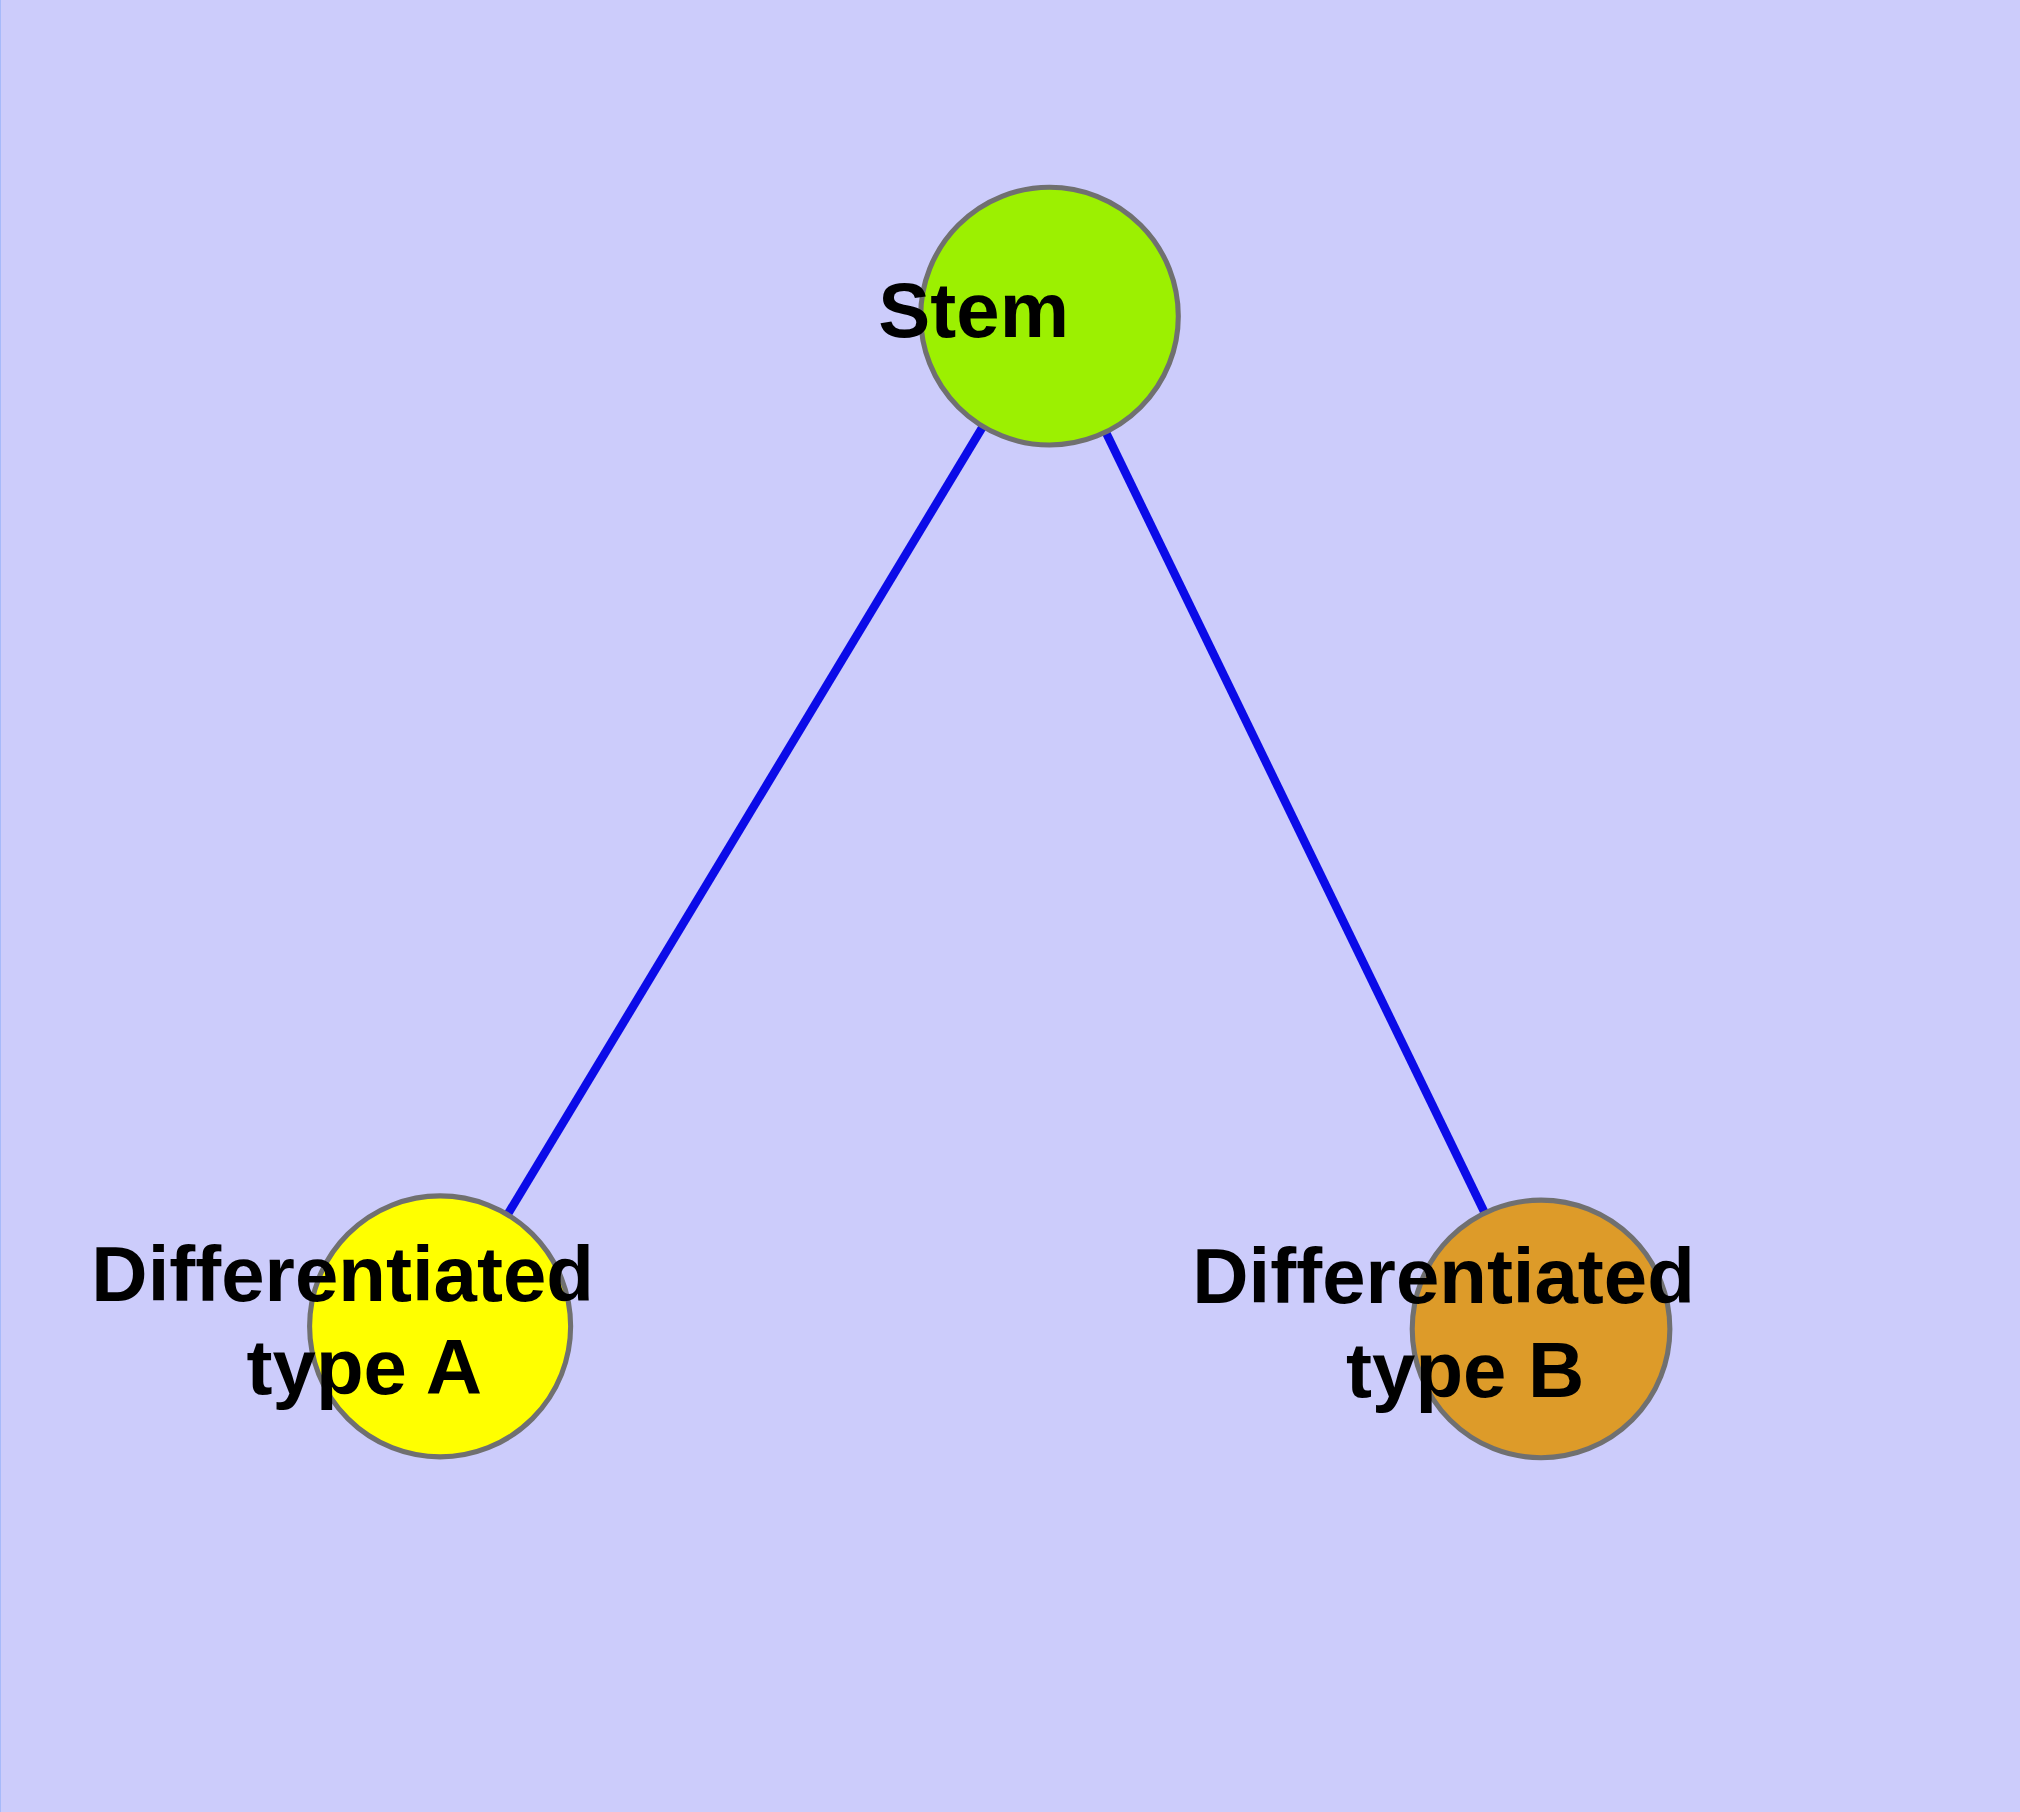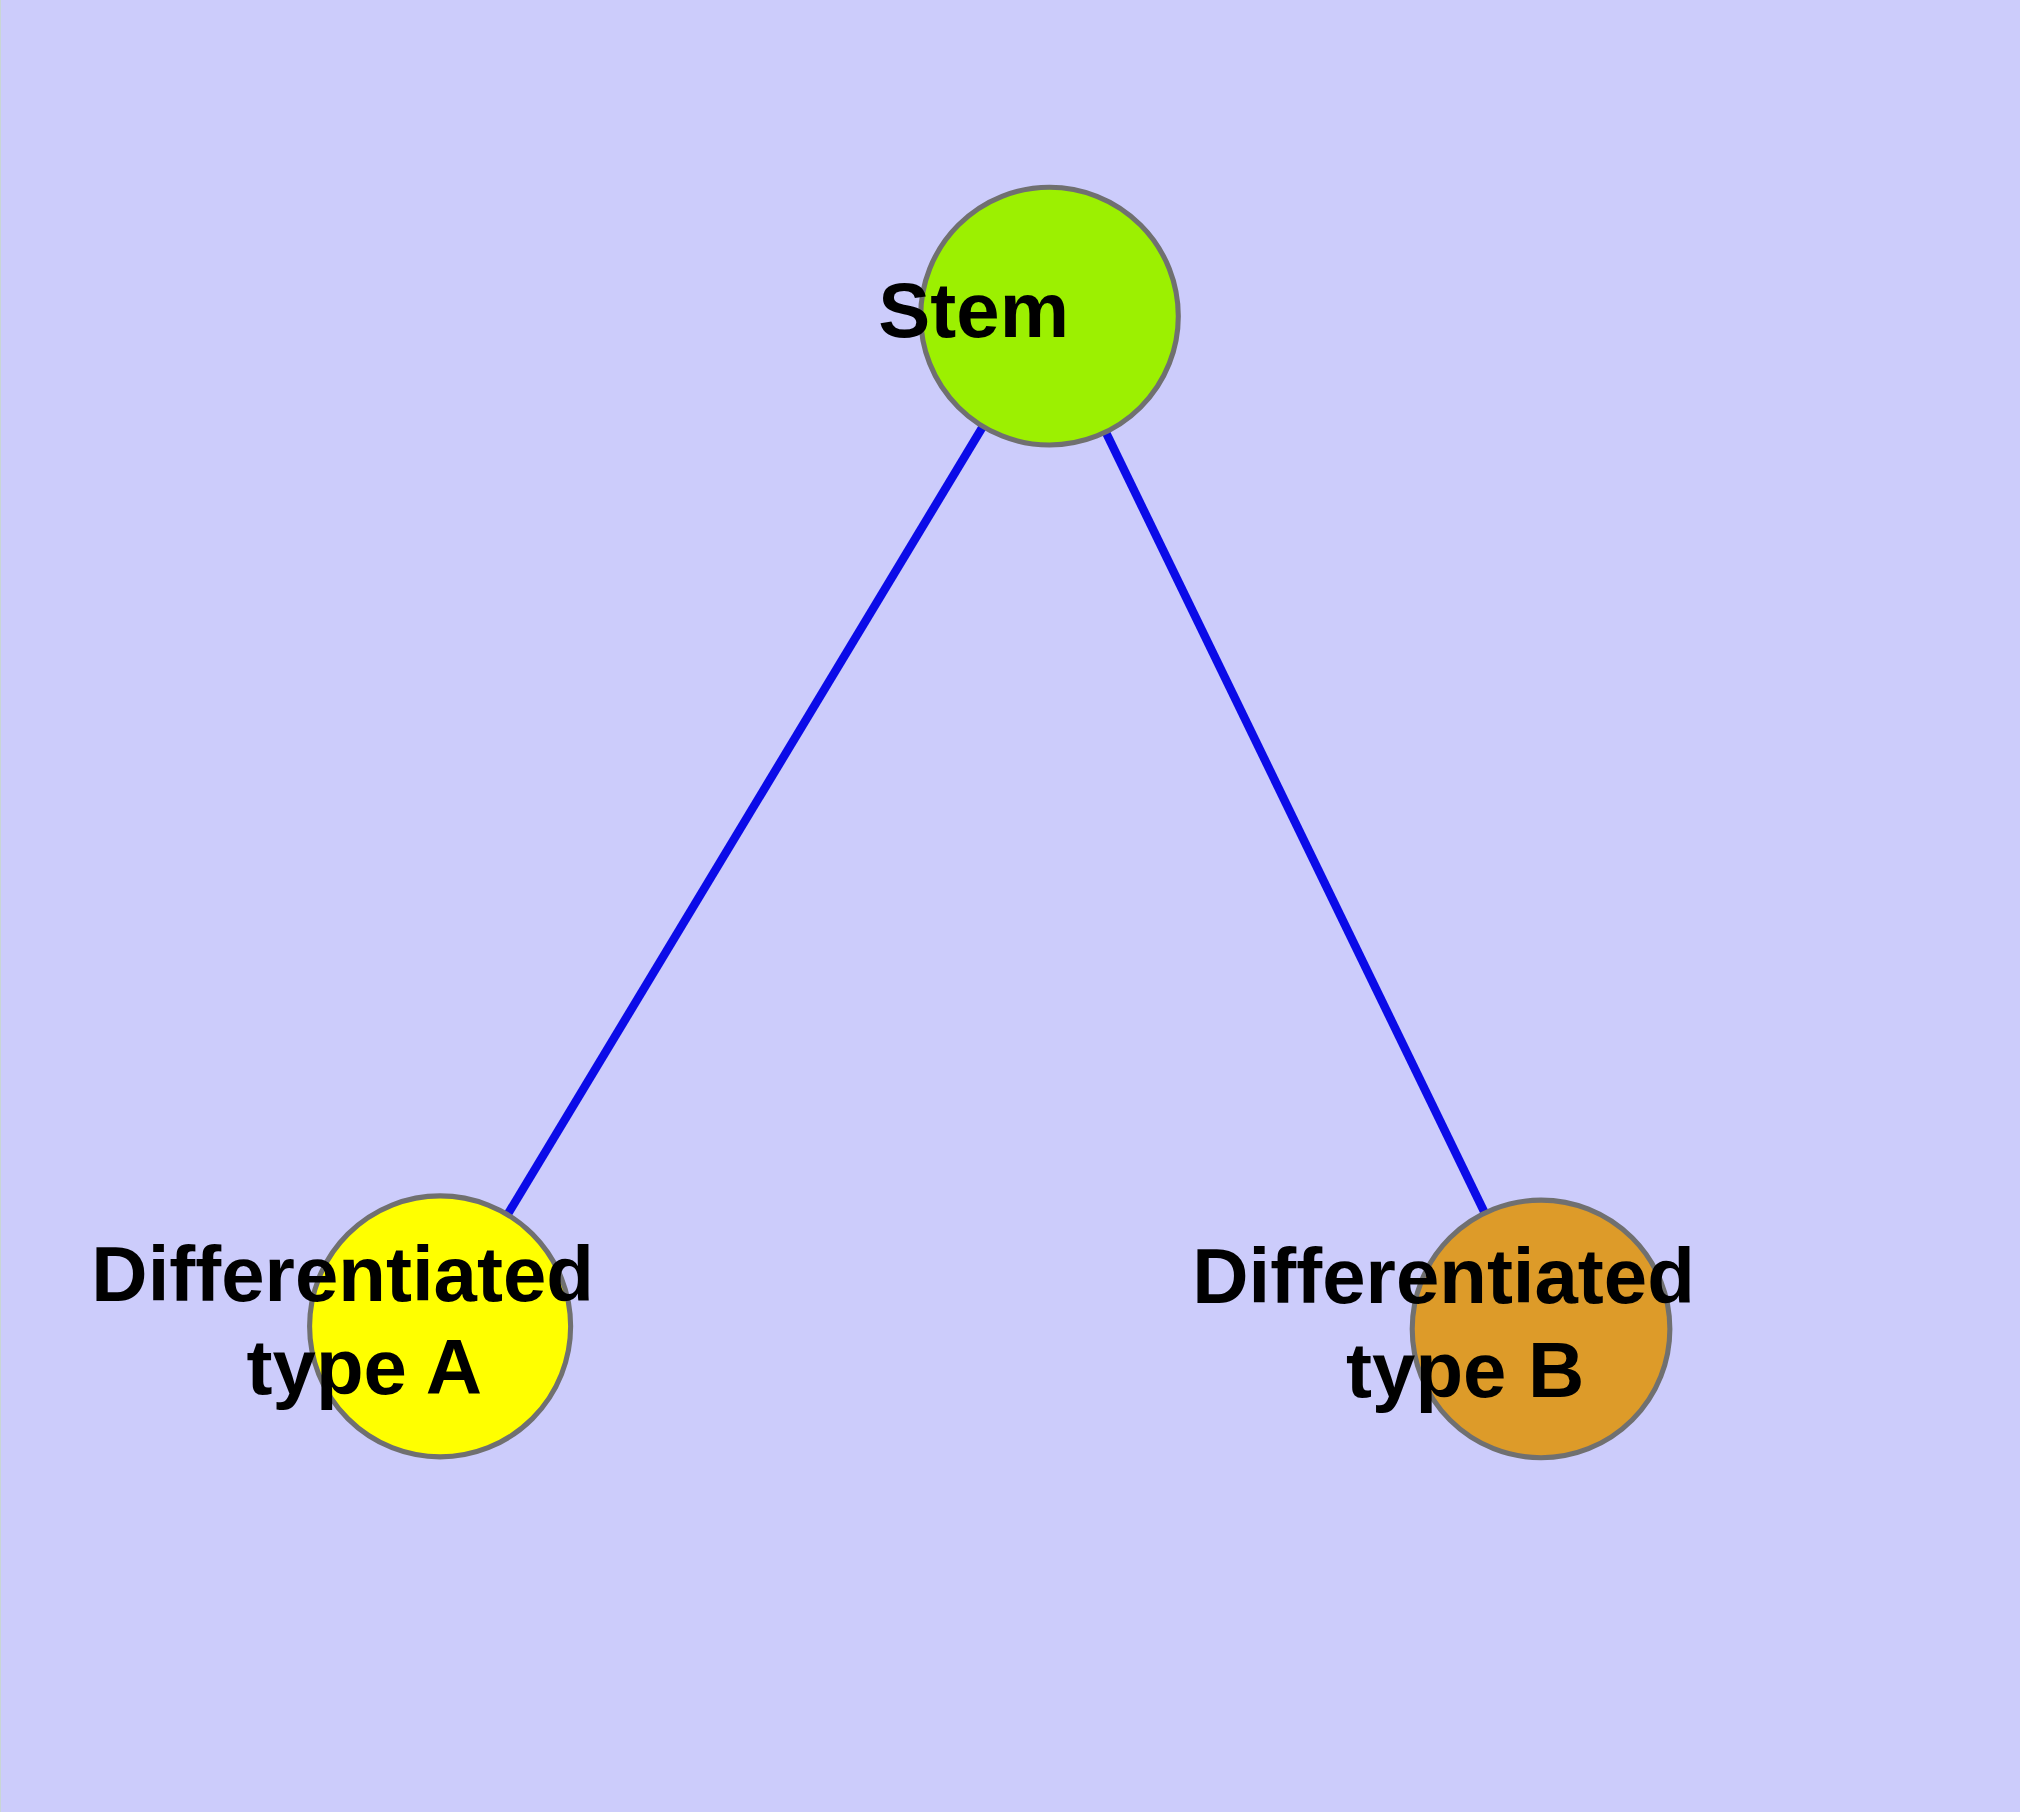--- a/index.html
+++ b/index.html
@@ -37,21 +37,21 @@
     stroke-width: 6;
   }
   .edge-line {
     stroke-width: 10;
     stroke-linecap: butt;
   }
 </style>
 </head>
 <body>
 
-<div id="canvas" style="background: #bef264;">
+<div id="canvas" style="background: #3b82f6;">
   <svg id="graph-svg" viewBox="0 0 2384 2138" xmlns="http://www.w3.org/2000/svg">
 
     <rect id="bg-rect" x="0" y="0" width="2384" height="2138" fill="#ccccfb"></rect>
 
     <g id="edges-group">
       <line class="edge-line" id="edge-stem-to-a" x1="1238" y1="373" x2="519" y2="1565" stroke="#0b0be8" stroke-width="10"></line>
       <line class="edge-line" id="edge-stem-to-b" x1="1238" y1="373" x2="1818" y2="1568" stroke="#0b0be8" stroke-width="10"></line>
     </g>
 
     <g id="nodes-group">

